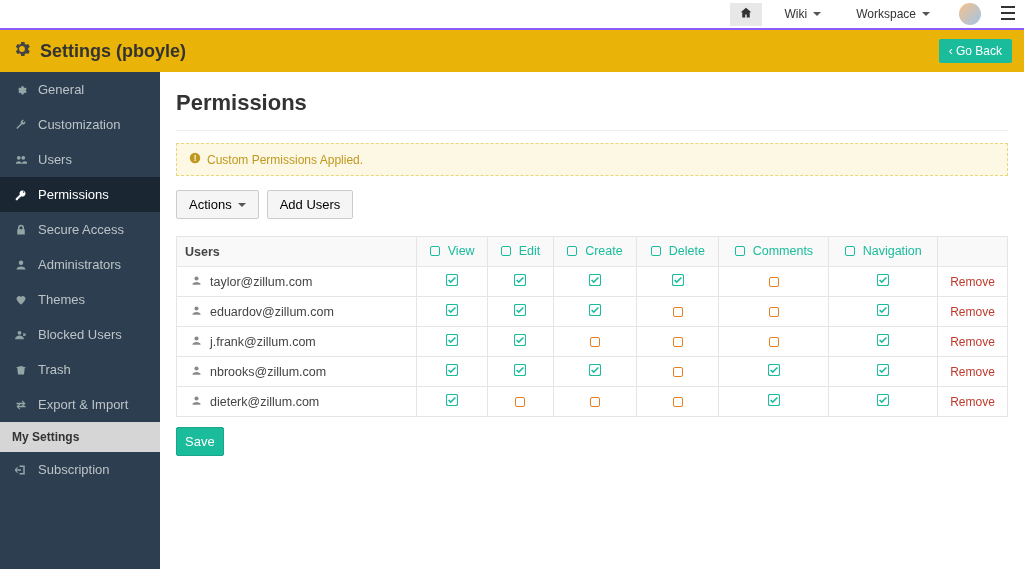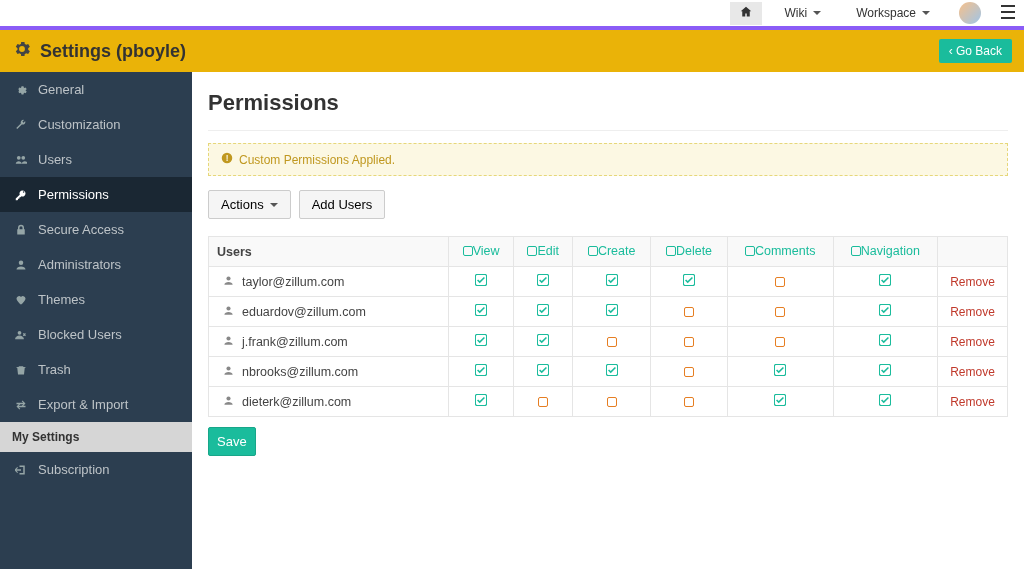--- a/index.html
+++ b/index.html
@@ -1,35 +1,35 @@
 <!DOCTYPE html>
 <html><head>
   <meta charset="utf-8">
   <style>
     * { margin: 0; padding: 0; box-sizing: border-box; }
     body { font-family: -apple-system, BlinkMacSystemFont, "Segoe UI", Helvetica, Arial, sans-serif; font-size: 13px; color: #333; background: #fff; }
     
     
-    .topnav { height: 30px; background: #fff; border-bottom: 4px solid #8b5cf6; display: flex; justify-content: flex-end; align-items: center; padding: 4px 8px; gap: 11px; }
+    .topnav { height: 30px; background: #fff; border-bottom: 2px solid #8b5cf6; display: flex; justify-content: flex-end; align-items: center; padding: 4px 8px; gap: 11px; }
     .topnav-item { padding: 4px 12px; cursor: pointer; display: flex; align-items: center; gap: 4px; font-size: 12px; }
     .topnav-home { background: #e8e8e8; padding: 4px 10px; }
     .topnav .avatar { width: 22px; height: 22px; border-radius: 50%; background: linear-gradient(135deg, #f7c08a, #9fc5e8); margin-left: 6px; }
     .topnav .hamburger { margin-left: 8px; cursor: pointer; }
     .caret { display: inline-block; width: 0; height: 0; border-left: 4px solid transparent; border-right: 4px solid transparent; border-top: 4px solid #555; margin-left: 2px; }
     
     
     .headerbar { background: #eab308; height: 42px; display: flex; align-items: center; justify-content: space-between; padding: 0 12px; }
     .headerbar-title { display: flex; align-items: center; gap: 8px; font-size: 18px; font-weight: 600; color: #333; }
     .goback-btn { background: #1abc9c; color: #fff; border: none; padding: 5px 10px; font-size: 12px; border-radius: 2px; cursor: pointer; }
     
     
     .layout { display: flex; height: calc(100vh - 72px); }
     
     
-    .sidebar { width: 192px; background: #2c3e50; color: #dce2e8; display: flex; flex-direction: column; font-size: 13px; overflow-y: auto; }
+    .sidebar { width: 160px; background: #2c3e50; color: #dce2e8; display: flex; flex-direction: column; font-size: 13px; overflow-y: auto; }
     .sidebar-item { padding: 10px 14px; display: flex; align-items: center; gap: 10px; cursor: pointer; color: #bdc3c7; }
     .sidebar-item.active { background: #1a2733; color: #fff; }
     .sidebar-section { background: #d6d6d6; color: #333; padding: 8px 12px; font-weight: 600; font-size: 12px; }
     .sidebar-icon { width: 14px; display: inline-flex; justify-content: center; color: #95a5a6; font-size: 12px; }
     .sidebar-item.active .sidebar-icon { color: #fff; }
     
     
     .main { flex: 1; padding: 18px 16px; overflow-y: auto; }
     .page-title { font-size: 22px; font-weight: 700; color: #333; margin-bottom: 14px; }
     .hr { border: none; border-top: 1px solid #eee; margin-bottom: 12px; }
@@ -47,21 +47,21 @@
     .perm-table td:first-child, .perm-table th:first-child { text-align: left; }
     .perm-table td:last-child { text-align: center; }
     .user-cell { display: flex; align-items: center; gap: 8px; color: #444; padding-left: 6px; }
     .remove-link { color: #c0392b; cursor: pointer; font-size: 12px; }
     
     .chk-empty { display: inline-block; width: 10px; height: 10px; border: 1.3px solid #1abc9c; border-radius: 2px; vertical-align: middle; }
     .chk-empty.red { border-color: #e67e22; }
     .chk-full { display: inline-flex; width: 12px; height: 12px; color: #1abc9c; align-items: center; justify-content: center; }
     .chk-full svg, .chk-empty-svg { display: block; }
     
-    .th-chk { display: inline-flex; align-items: center; gap: 0; color: #1abc9c; font-weight: 500; }
+    .th-chk { display: inline-flex; align-items: center; gap: 8px; color: #1abc9c; font-weight: 500; }
     .th-chk .lbl { color: #1abc9c; }
     
     .gear-icon svg { width: 20px; height: 20px; fill: #444; }
   </style>
 </head>
 <body>
 
 <div class="topnav">
   <div class="topnav-item topnav-home">
     <span>

